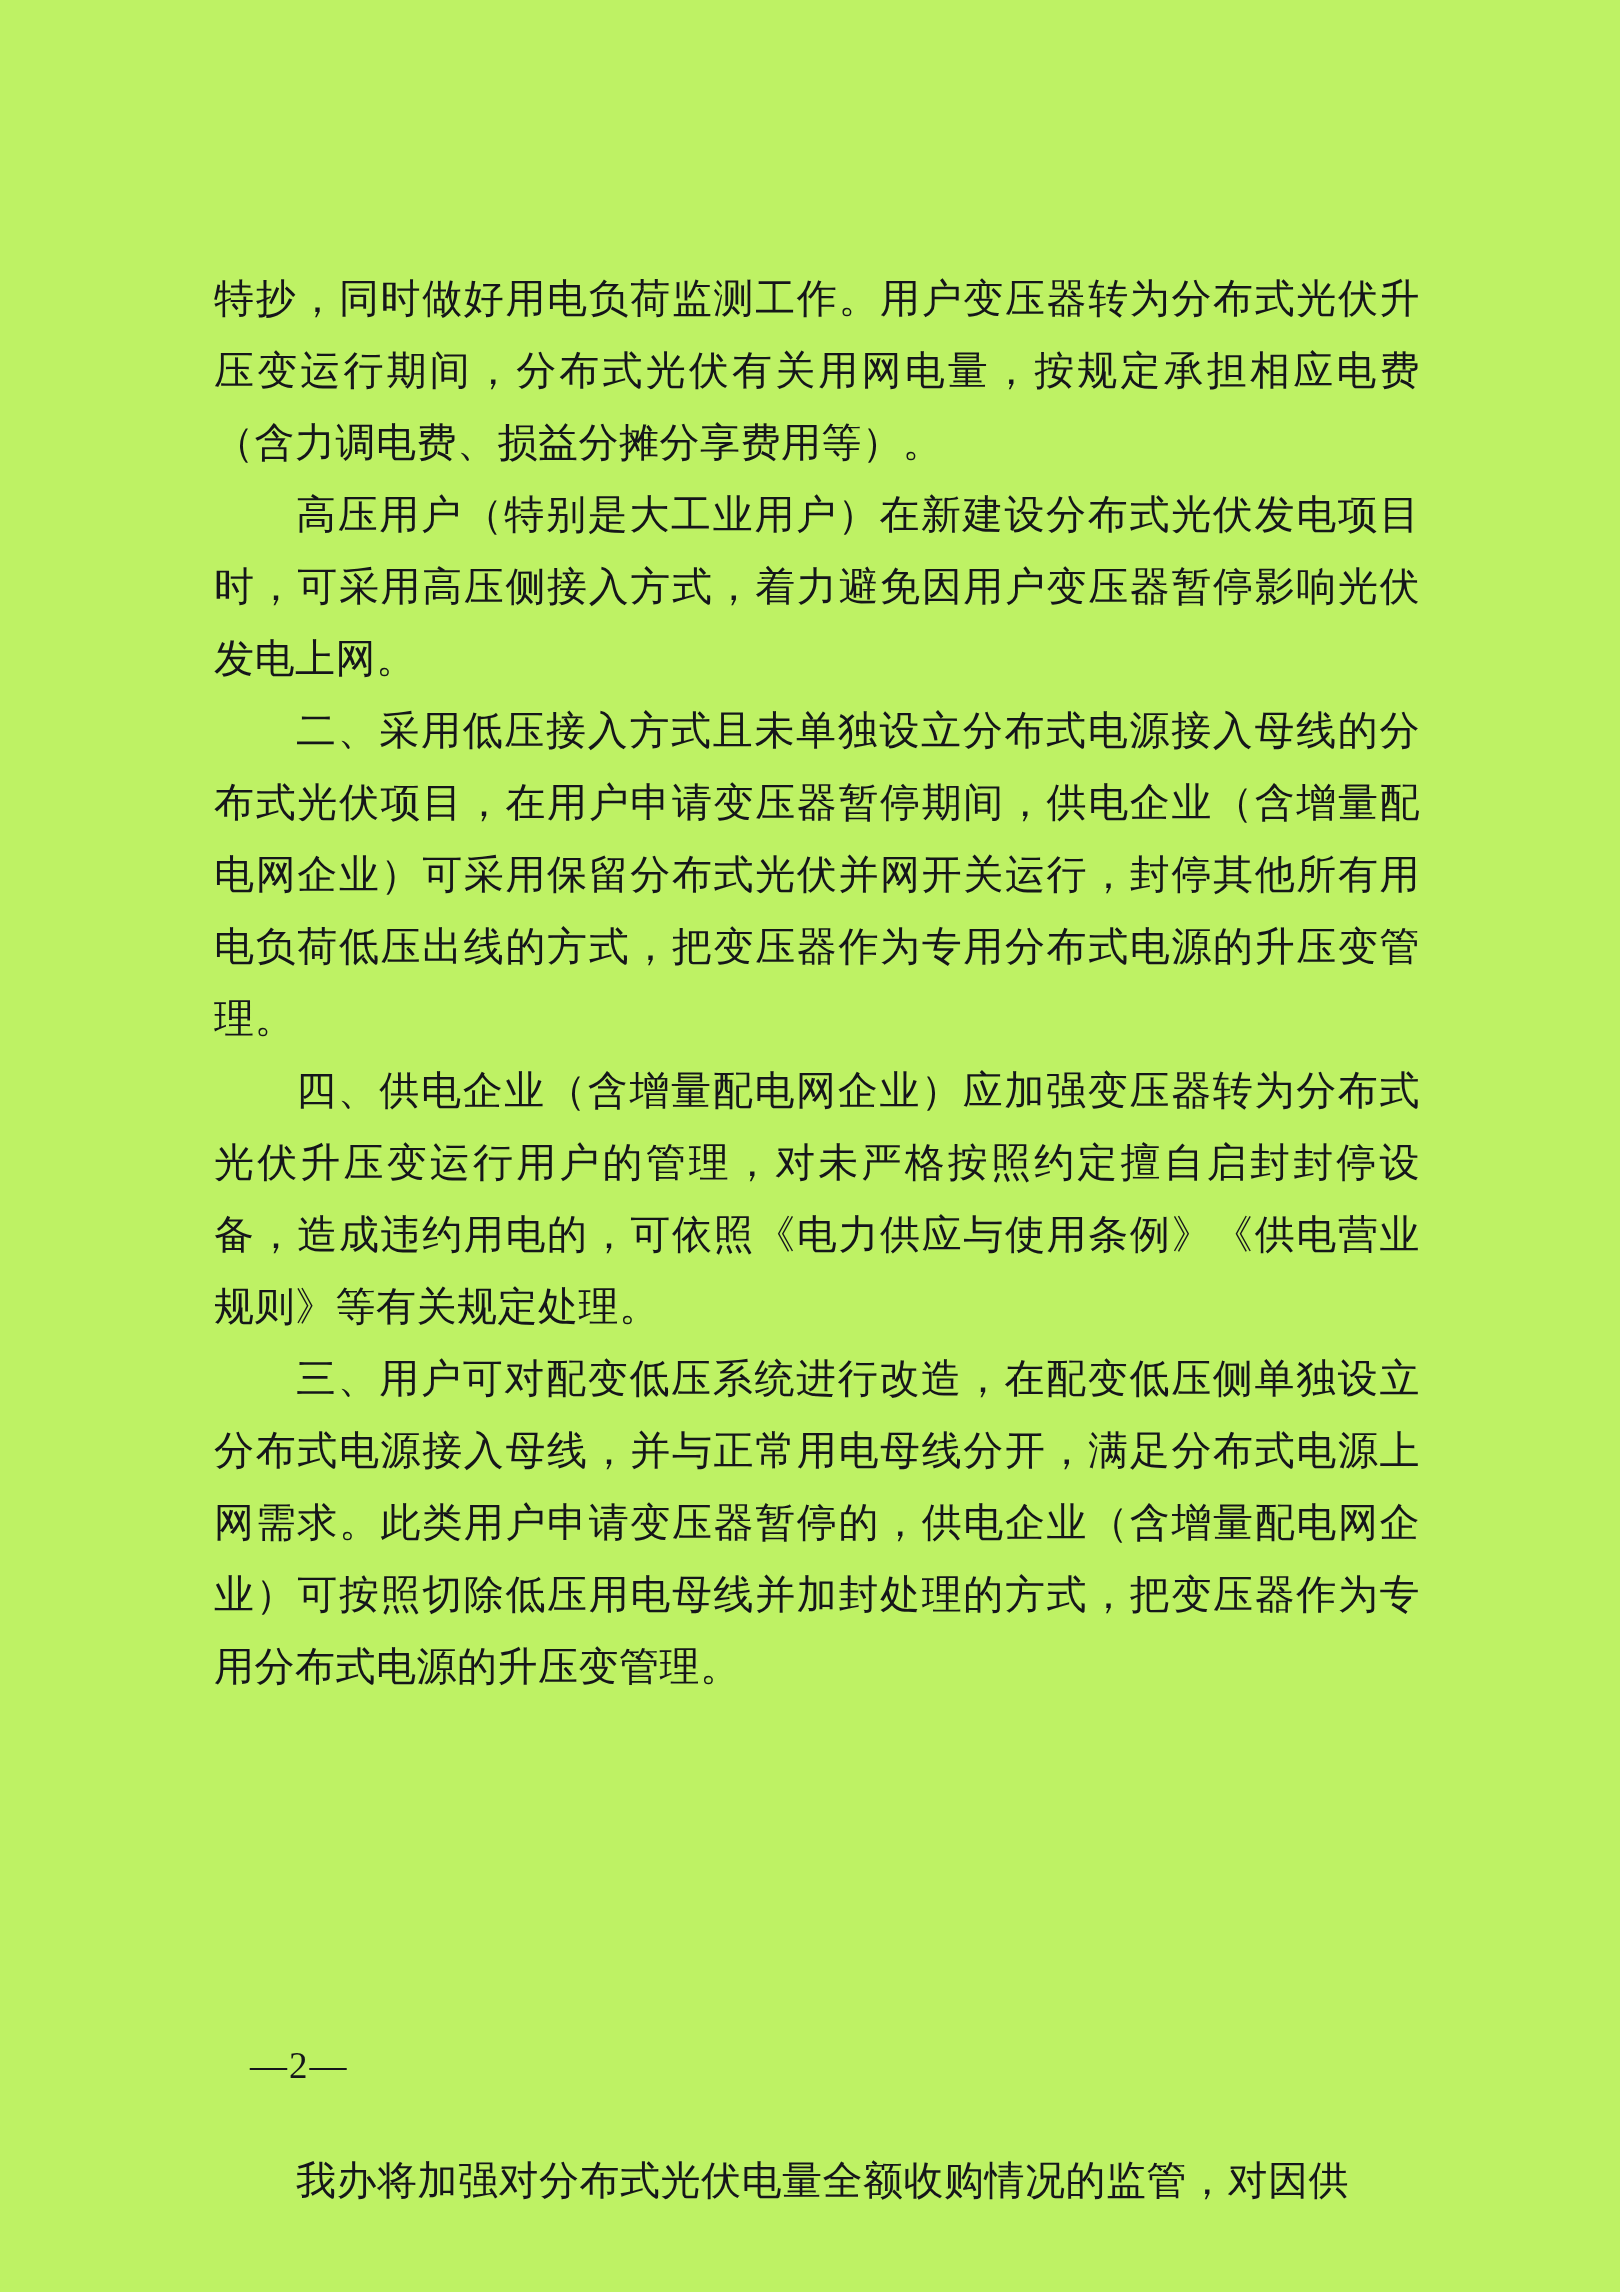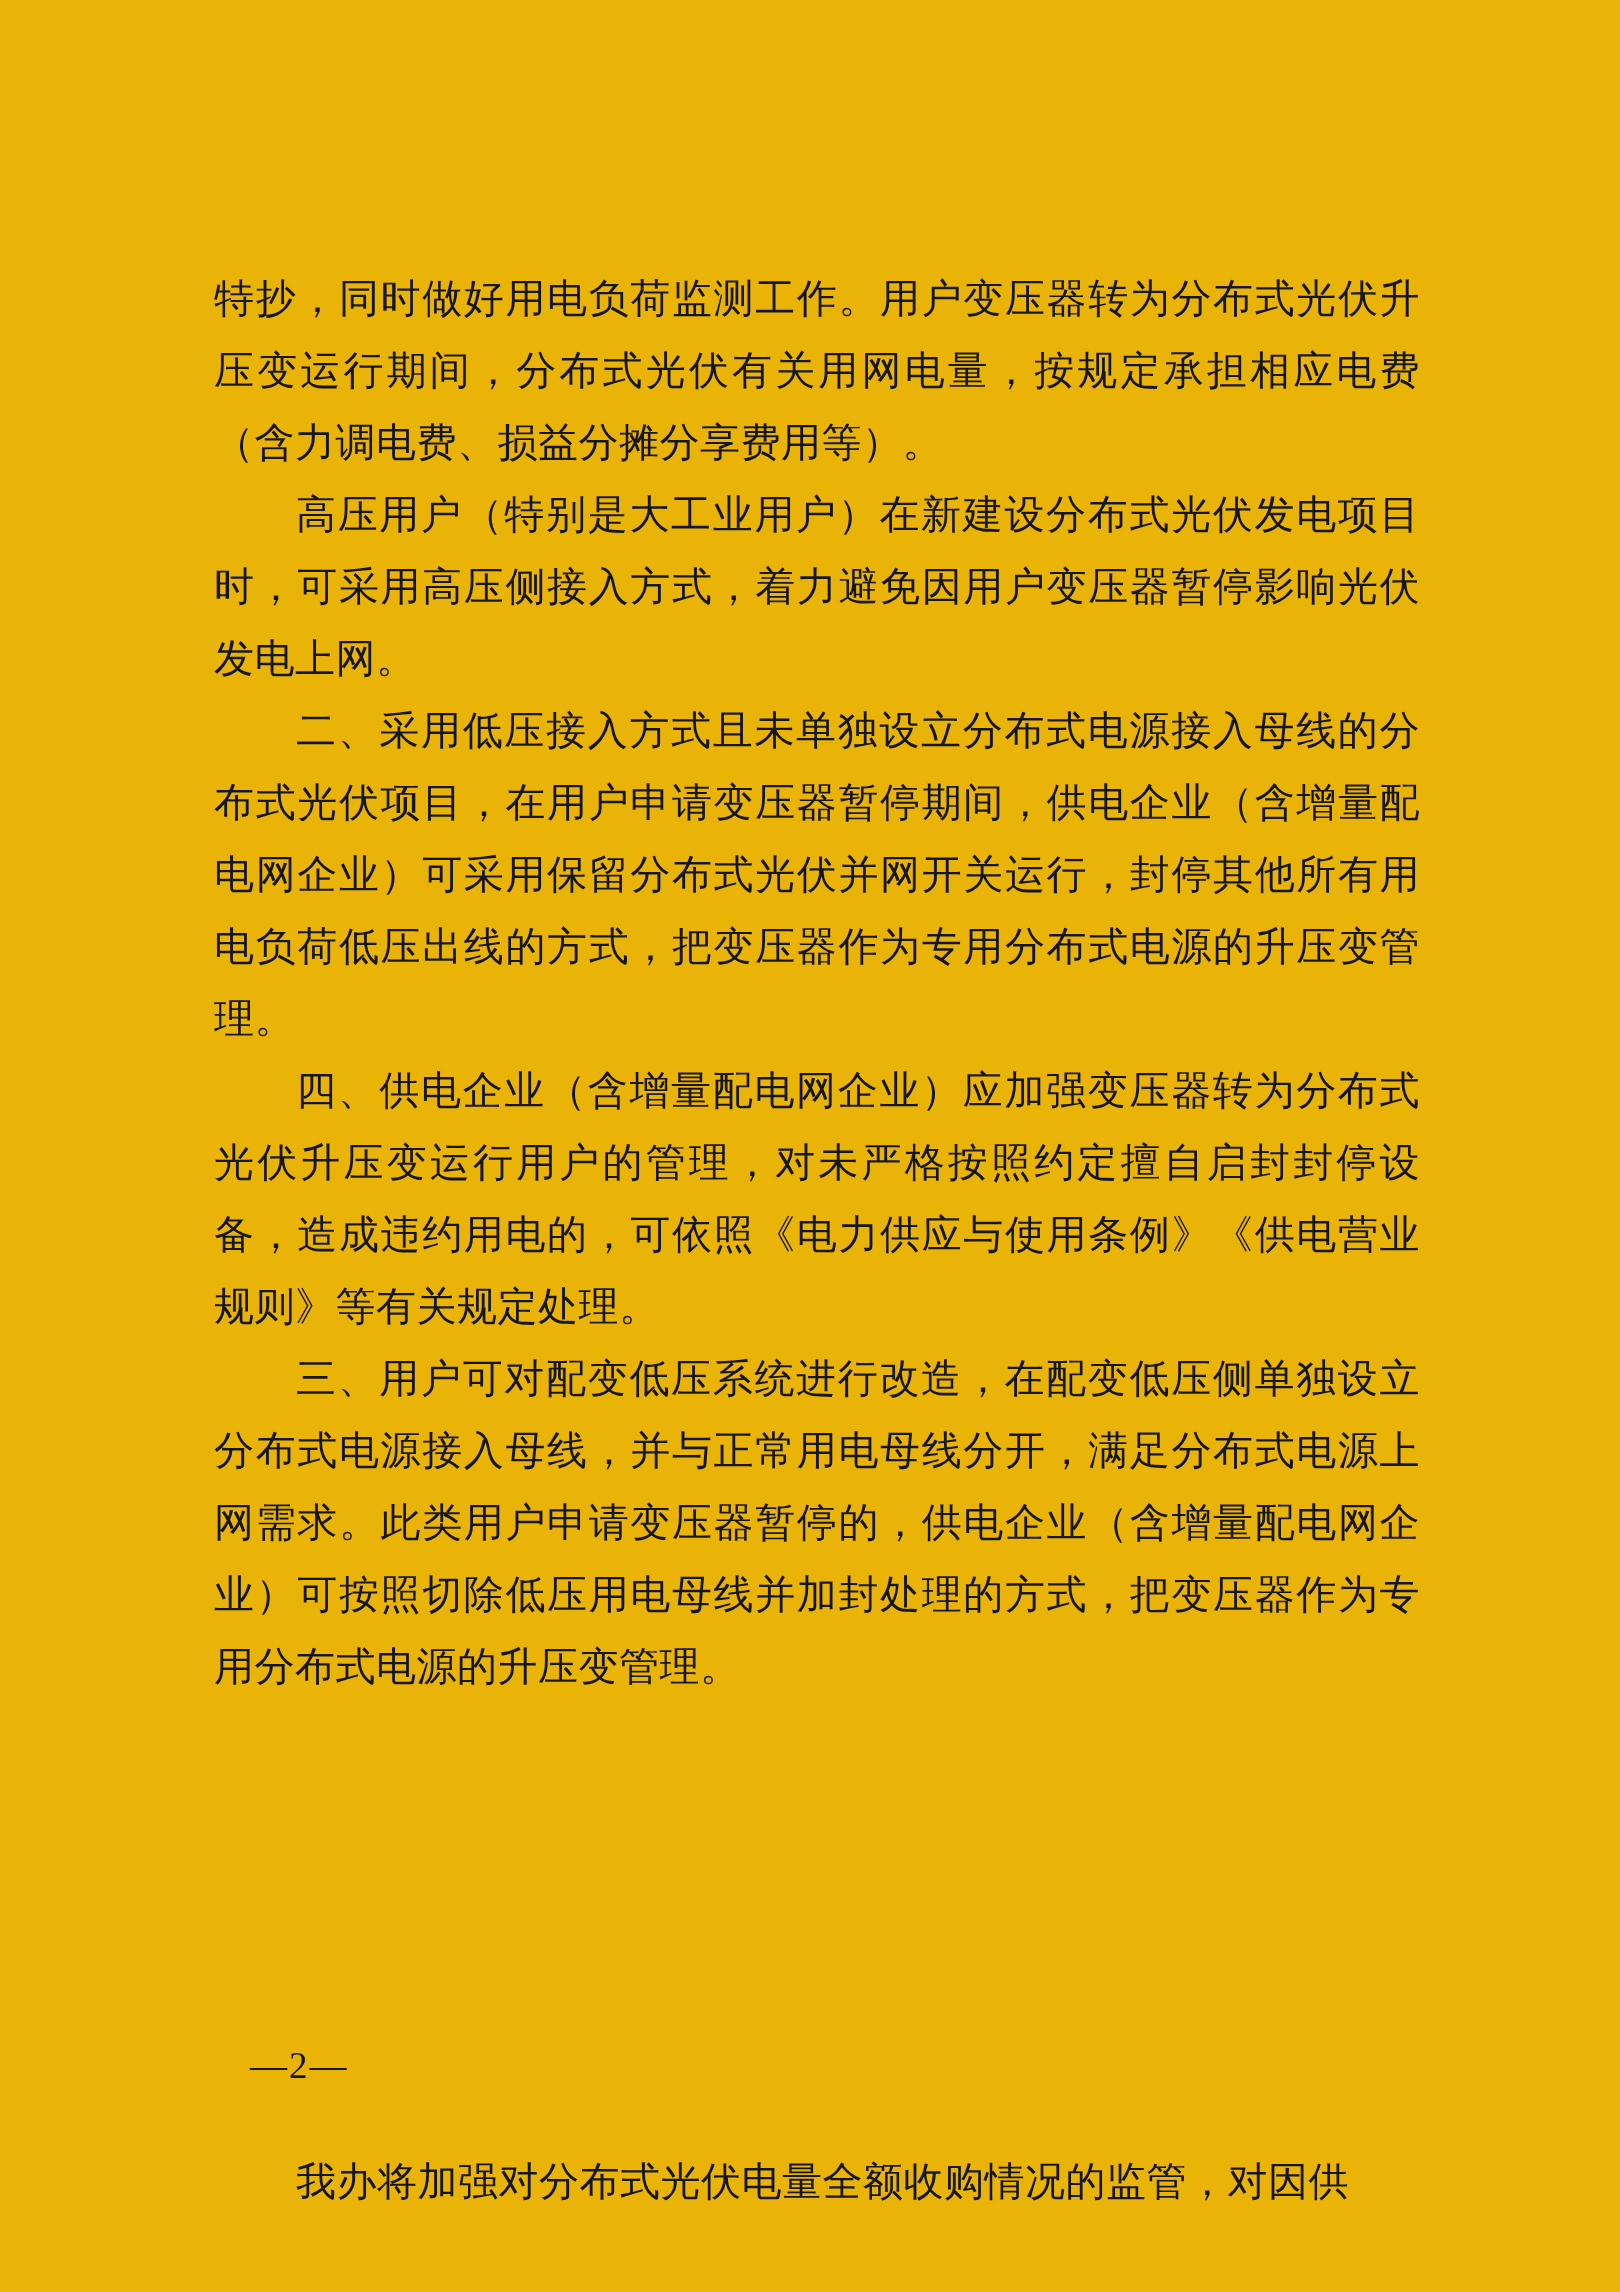--- a/index.html
+++ b/index.html
@@ -4,21 +4,21 @@
 <style>
   html, body {
     margin: 0;
     padding: 0;
     background: #ffffff;
   }
   .page {
     position: relative;
     width: 1620px;
     height: 2293px;
-    background: #eab308;
+    background: #bef264;
     box-sizing: border-box;
     overflow: hidden;
   }
   .content {
     position: absolute;
     left: 214px;
     top: 263px;
     width: 1206px;
   }
   .para {
@@ -42,21 +42,21 @@
     font-family: "Liberation Serif", "DejaVu Serif", serif;
     font-size: 37px;
     color: #15161a;
     letter-spacing: 2px;
   }
   .tail {
     position: absolute;
     left: 214px;
     top: 2145px;
     width: 1206px;
-    font-family: Liberation Sans, sans-serif;
+    font-family: Liberation Serif, serif;
     font-size: 40px;
     line-height: 72px;
     color: #15161a;
     text-indent: 82px;
     text-align: justify;
     text-justify: inter-ideograph;
     letter-spacing: 0.5px;
   }
 </style>
 </head>

